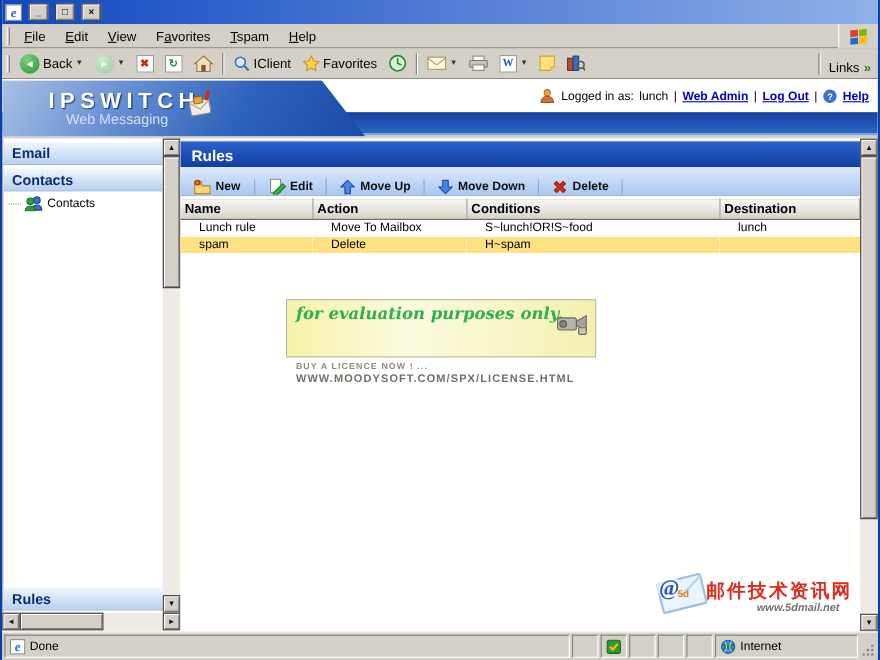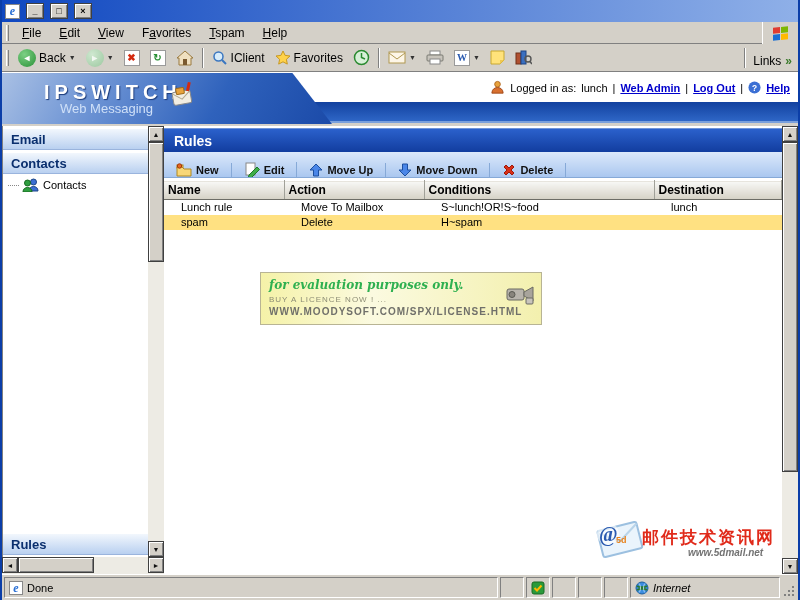--- a/index.html
+++ b/index.html
@@ -72,35 +72,35 @@
   .panel-toolbar{height:26px;background:linear-gradient(180deg,#dce9fb,#aac7ef);display:flex;align-items:flex-end;border-bottom:1px solid #86a9d7;}
   .pbtn{display:flex;align-items:center;gap:4px;padding:0 12px;border-right:1px solid #86a9d7;font-size:11px;font-weight:bold;color:#111;}
   .rtable{width:100%;border-collapse:collapse;table-layout:fixed;margin-top:2px;}
   .rtable th{background:linear-gradient(180deg,#f8f8f6,#d5d1c5);border-right:1px solid #a0a098;border-bottom:1px solid #6d6d66;border-top:1px solid #fff;
              text-align:left;font-size:12px;padding:2px 4px;height:18px;}
   .rtable td{font-size:11px;padding:1px 17px;height:15px;white-space:nowrap;overflow:hidden;}
   tr.sel td{background:#FFE182;}
   
   .evalbox{position:absolute;left:96px;top:146px;width:282px;height:53px;border:1px solid #b8b494;
            background:linear-gradient(90deg,#f5f2a8,#fbfae0 40%,#f3f0ae);padding:3px 8px;}
-  .eval1{font-family:"DejaVu Serif",serif;font-style:italic;font-weight:bold;color:#2eb050;font-size:12px;line-height:18px;}
-  .eval2{color:#8d8d75;font-weight:normal;font-size:8px;letter-spacing:1px;line-height:11px;}
+  .eval1{font-family:"DejaVu Serif",serif;font-style:italic;font-weight:bold;color:#2eb050;font-size:15px;line-height:18px;}
+  .eval2{color:#8d8d75;font-weight:bold;font-size:8px;letter-spacing:1px;line-height:11px;margin-top:33px;}
   .eval3{color:#70706a;font-weight:bold;font-size:10px;letter-spacing:1px;line-height:13px;}
   .camico{position:absolute;right:4px;top:10px;}
   
   .sitewm{position:absolute;left:430px;top:390px;width:195px;height:56px;}
   .sitewm .cn{position:absolute;left:48px;top:10px;color:#e02a1a;font-weight:bold;font-size:17px;letter-spacing:2px;white-space:nowrap;}
   .sitewm .url{position:absolute;left:66px;top:31px;color:#737373;font-weight:bold;font-style:italic;font-size:10px;margin-left:28px;}
   
   .statusbar{position:absolute;left:0;right:0;bottom:0;height:26px;background:#D4D0C8;border-top:1px solid #fff;
              display:flex;align-items:stretch;padding:2px;gap:2px;}
   .pane{border:1px solid;border-color:#808080 #fff #fff #808080;display:flex;align-items:center;padding:0 4px;gap:4px;font-size:11px;}
   .pane.done{flex:1;}
   .pane.sm{width:24px;}
-  .pane.inet{width:150px;font-style:italic;}
+  .pane.inet{width:130px;}
   .gripcorner{width:14px;display:flex;align-items:flex-end;justify-content:flex-end;}
   a{cursor:pointer;}
 </style>
 </head>
 <body>
 
 <div class="win">
 
   <div class="titlebar">
     <span class="ie-ico">e</span>

